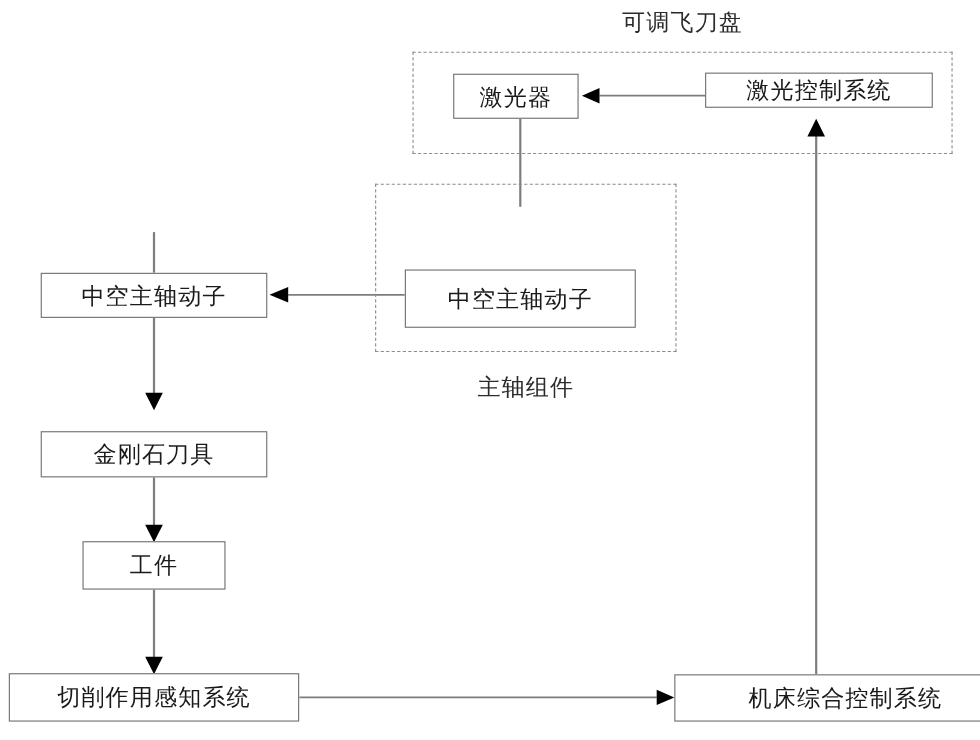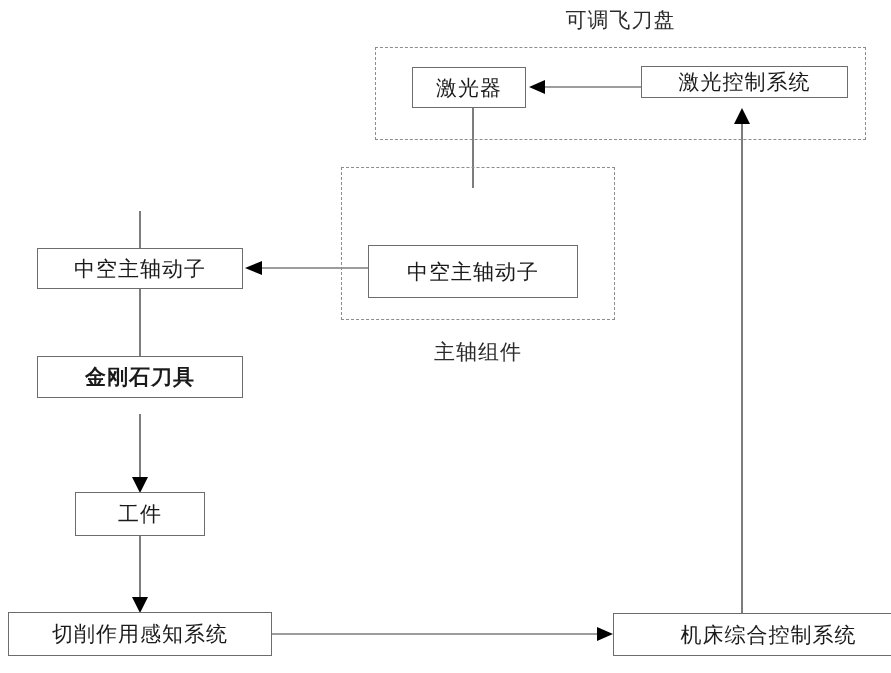--- a/index.html
+++ b/index.html
@@ -112,21 +112,21 @@
   <div class="node" style="left:412px;top:67px;width:114px;height:41px;">激光器</div>
 
   <div class="node" style="left:641px;top:66px;width:207px;height:32px;">激光控制系统</div>
 
 
   <div class="node" style="left:368px;top:245px;width:210px;height:53px;">中空主轴动子</div>
 
 
   <div class="node" style="left:37px;top:248px;width:206px;height:41px;">中空主轴动子</div>
 
-  <div class="node" style="left:37px;top:356px;width:206px;height:42px;font-weight:bold;">金刚石刀具</div>
+  <div class="node" style="left:37px;top:392px;width:206px;height:42px;">金刚石刀具</div>
 
   <div class="node" style="left:75px;top:492px;width:130px;height:44px;">工件</div>
 
   <div class="node" style="left:8px;top:612px;width:264px;height:44px;">切削作用感知系统</div>
 
   <div class="node" style="left:613px;top:613px;width:311px;height:43px;">机床综合控制系统</div>
 
 </div>
 
 </body></html>

